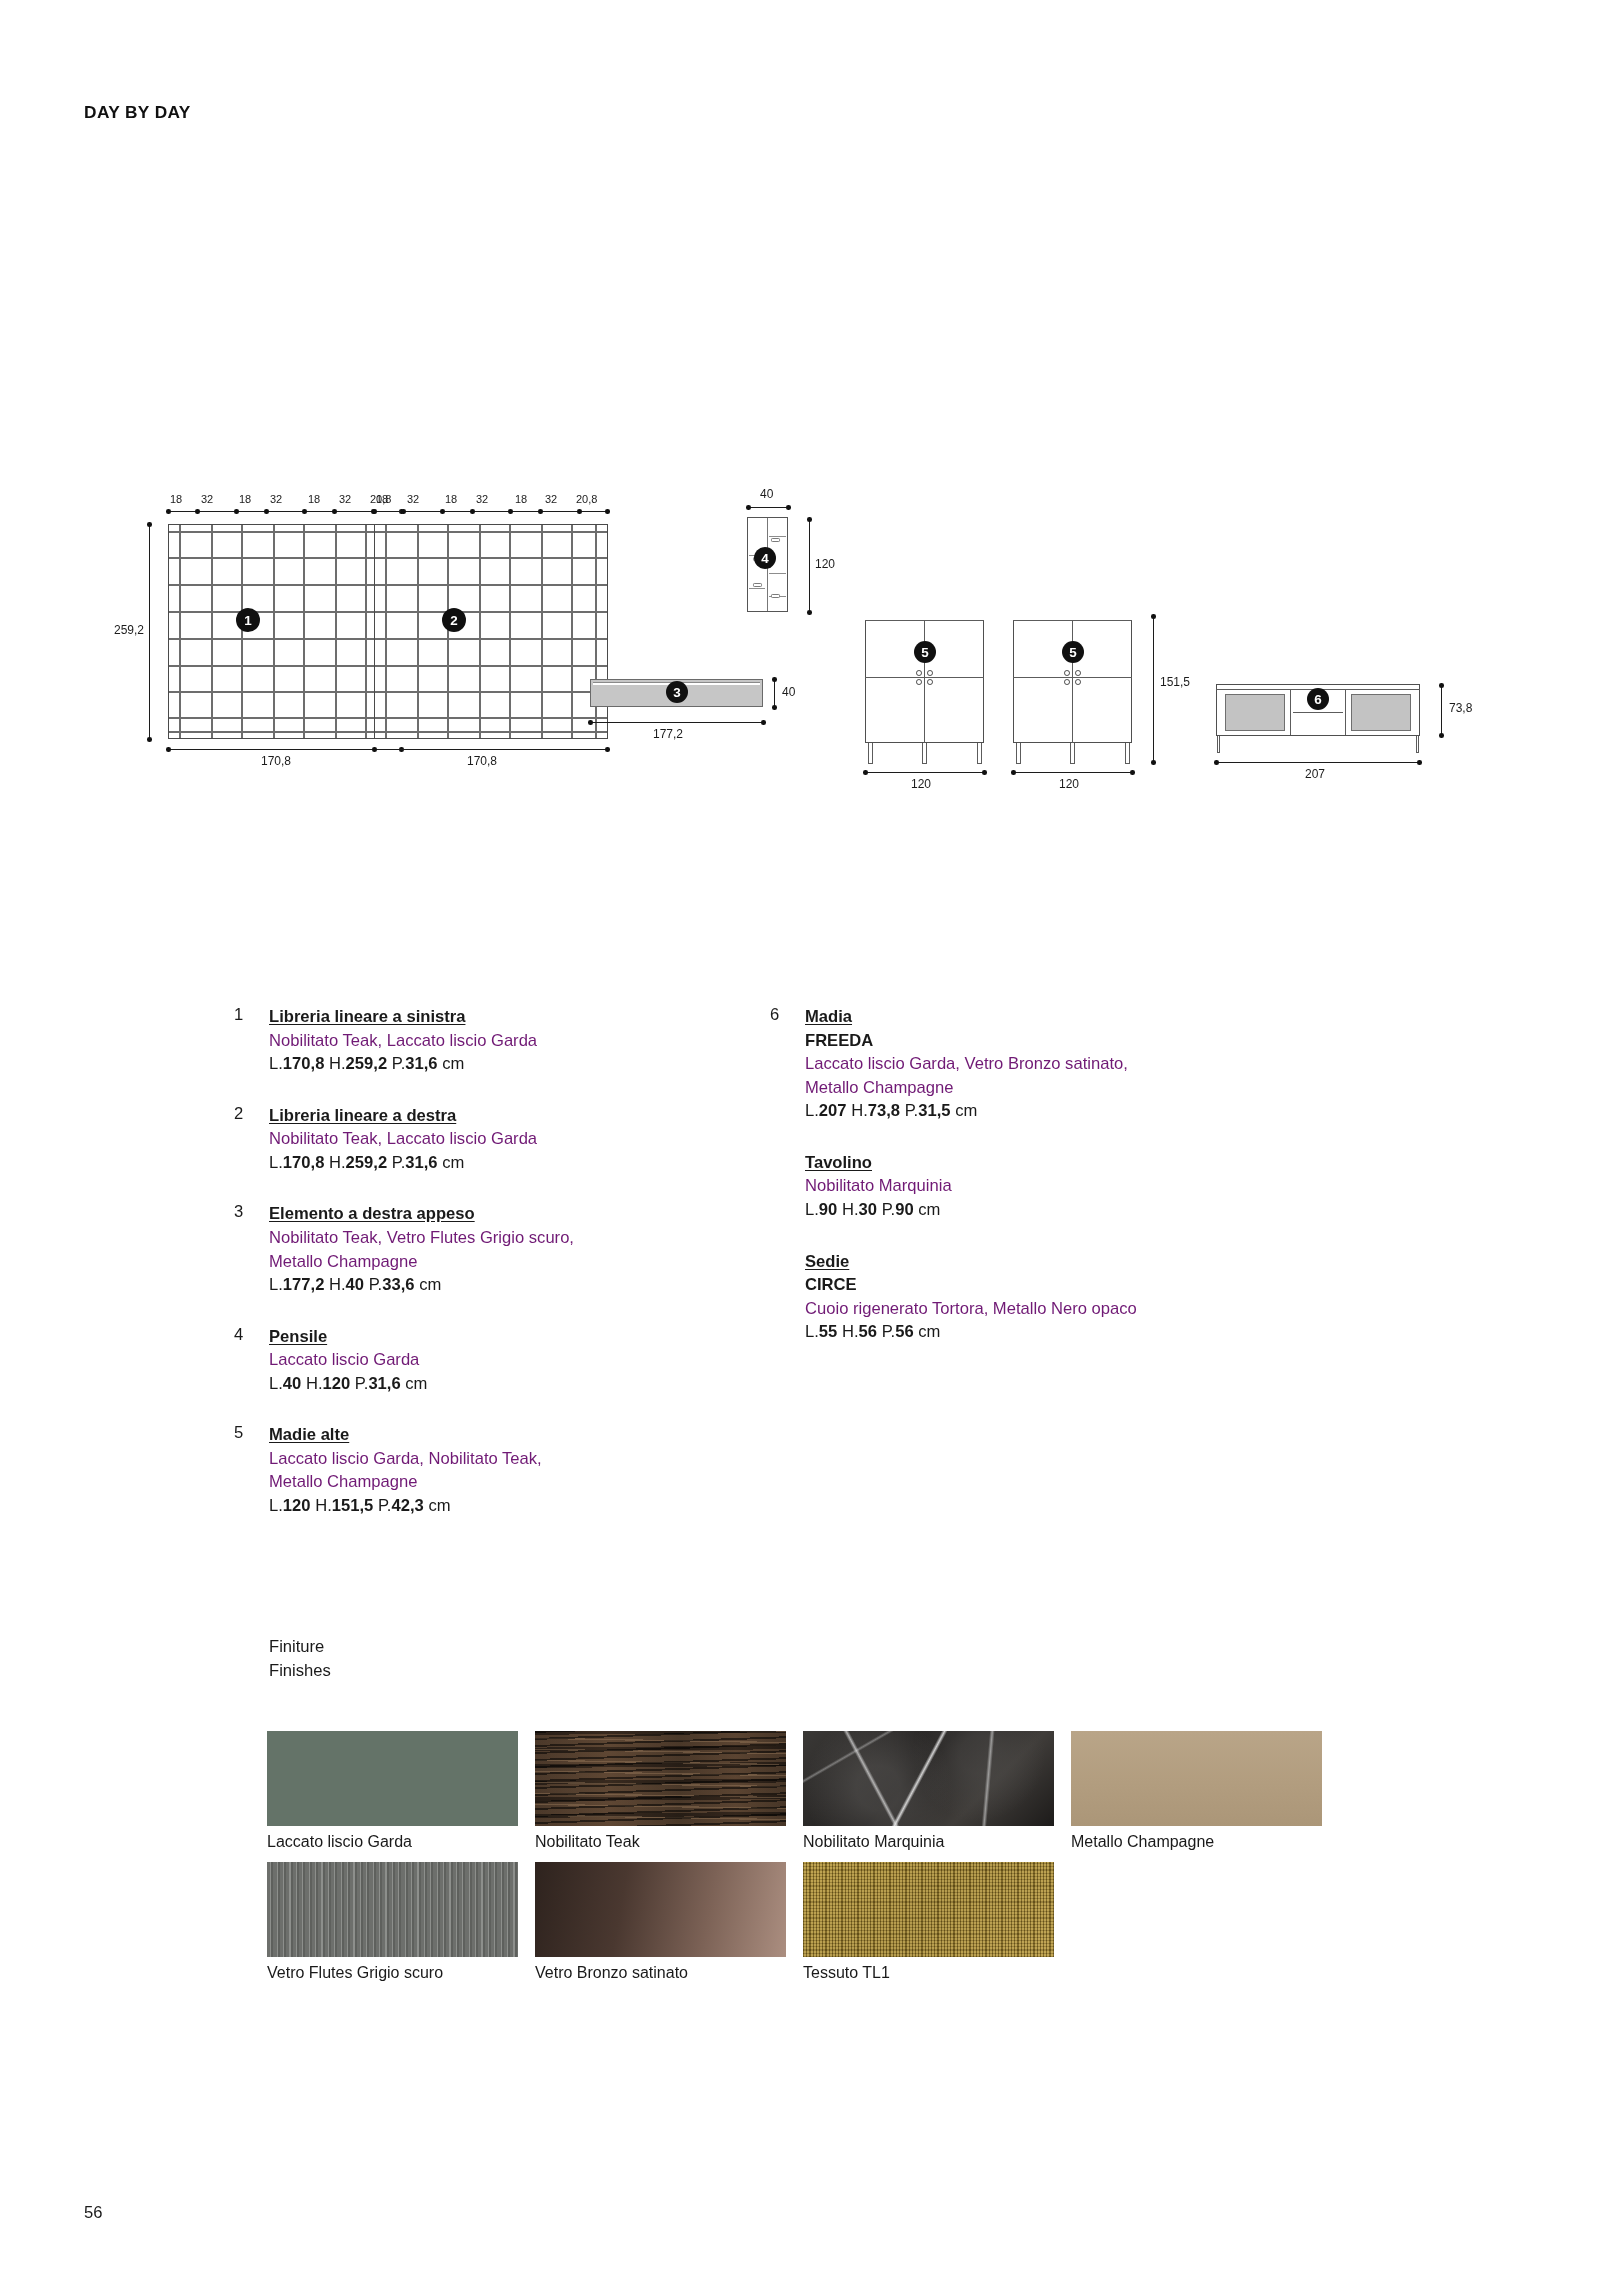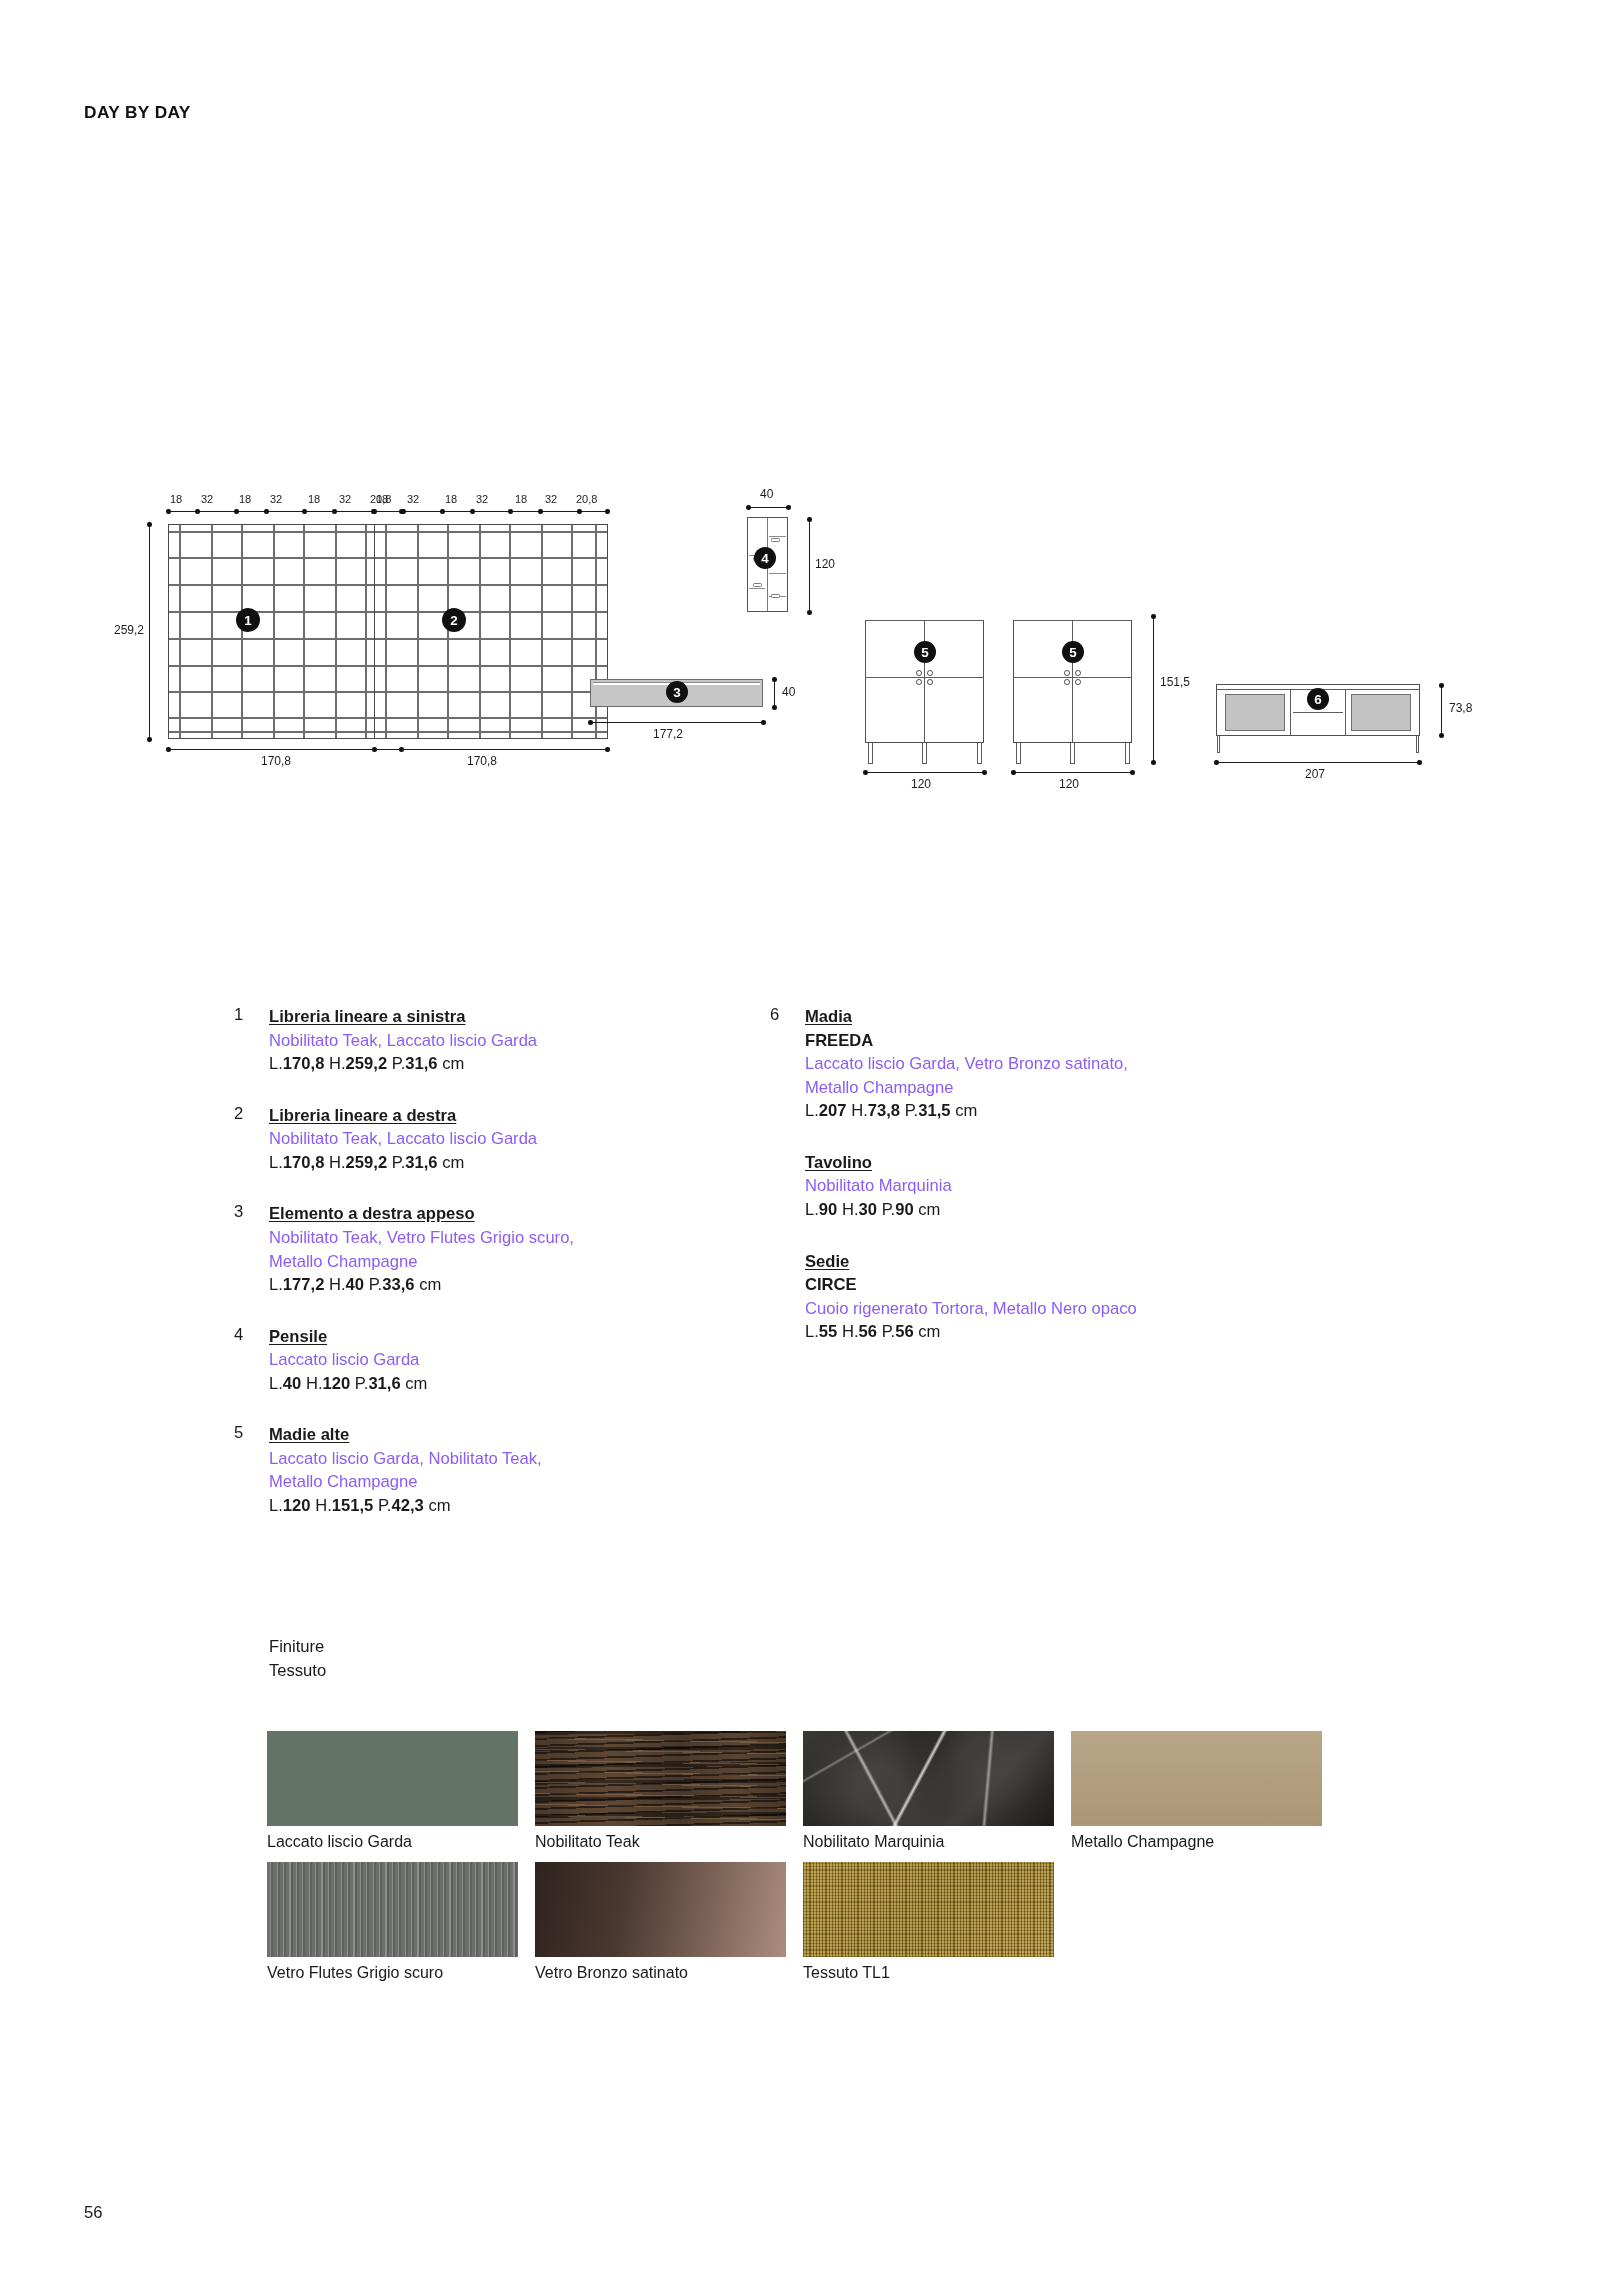--- a/index.html
+++ b/index.html
@@ -68,21 +68,21 @@
 
   
   .specs{position:absolute;left:0;top:1005px;width:1600px;}
   .spec-col{position:absolute;top:0;}
   .spec-col.left{left:269px;width:525px;}
   .spec-col.right{left:805px;width:525px;}
   .spec-item{position:relative;margin-bottom:28px;}
   .spec-num{position:absolute;left:-35px;top:0;font-size:16.6px;color:#1a1a1a;}
   .spec-title{font-size:16.6px;font-weight:bold;text-decoration:underline;text-underline-offset:1.9px;line-height:1.42;}
   .spec-sub{font-size:16.6px;font-weight:bold;line-height:1.42;}
-  .spec-mat{font-size:16.6px;font-weight:400;line-height:1.42;color:#8b5cf6;}
+  .spec-mat{font-size:16.6px;font-weight:400;line-height:1.42;color:#701a75;}
   .spec-dim{font-size:16.6px;font-weight:400;line-height:1.42;}
   .spec-dim b{font-weight:bold;}
 
   
   .fin-head{position:absolute;left:269px;top:1635px;}
   .fin-head .t1{font-size:16.6px;font-weight:normal;line-height:1.45;}
   .fin-head .t2{font-size:16.6px;font-weight:400;line-height:1.45;}
 
   .swatches{position:absolute;left:267px;top:1731px;width:1280px;}
   .sw-row{position:relative;height:131px;}
@@ -448,21 +448,21 @@
           <span>H.</span><b>56</b>
           <span>P.</span><b>56</b>
           <span>cm</span>
         </div>
       </div>
     </div>
   </div>
 
   <div class="fin-head">
     <div class="t1">Finiture</div>
-    <div class="t2">Tessuto</div>
+    <div class="t2">Finishes</div>
   </div>
 
   <div class="swatches">
     <div class="sw-row">
       <div class="sw tex-garda" style="left:0px;"></div>
       <div class="sw-cap" style="left:0px;">Laccato liscio Garda</div>
       <div class="sw tex-teak" style="left:268px;"></div>
       <div class="sw-cap" style="left:268px;">Nobilitato Teak</div>
       <div class="sw tex-marquinia" style="left:536px;"></div>
       <div class="sw-cap" style="left:536px;">Nobilitato Marquinia</div>

